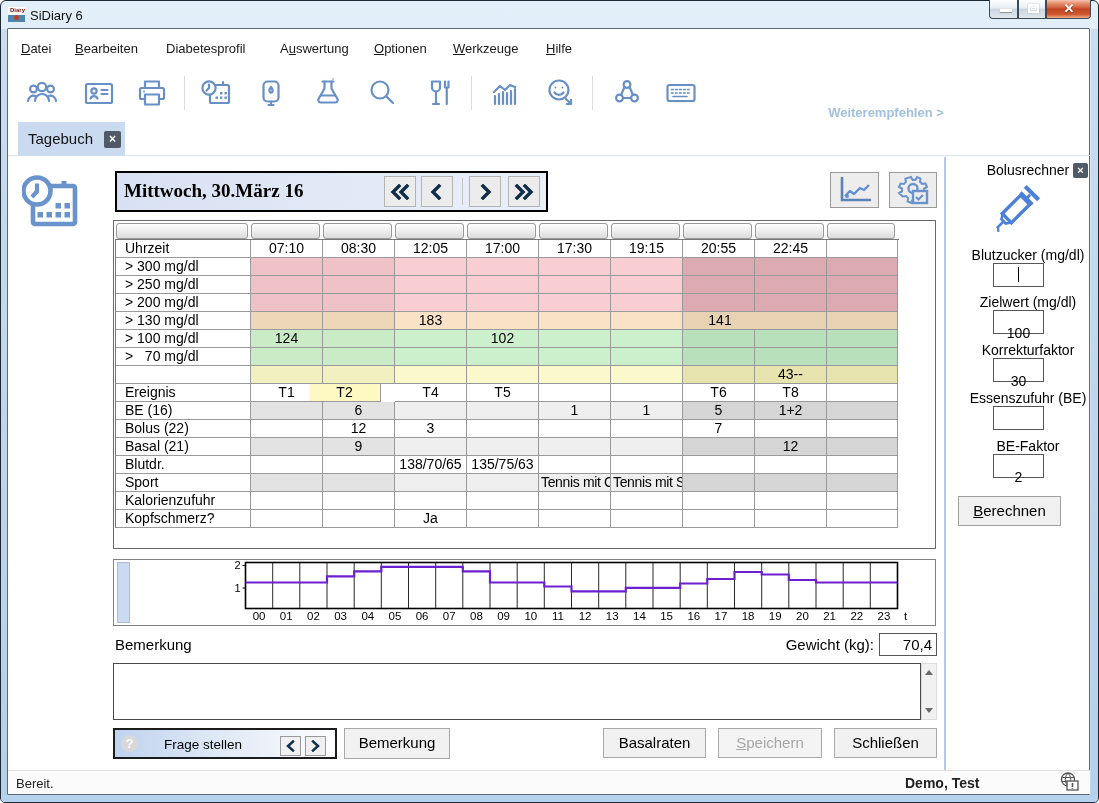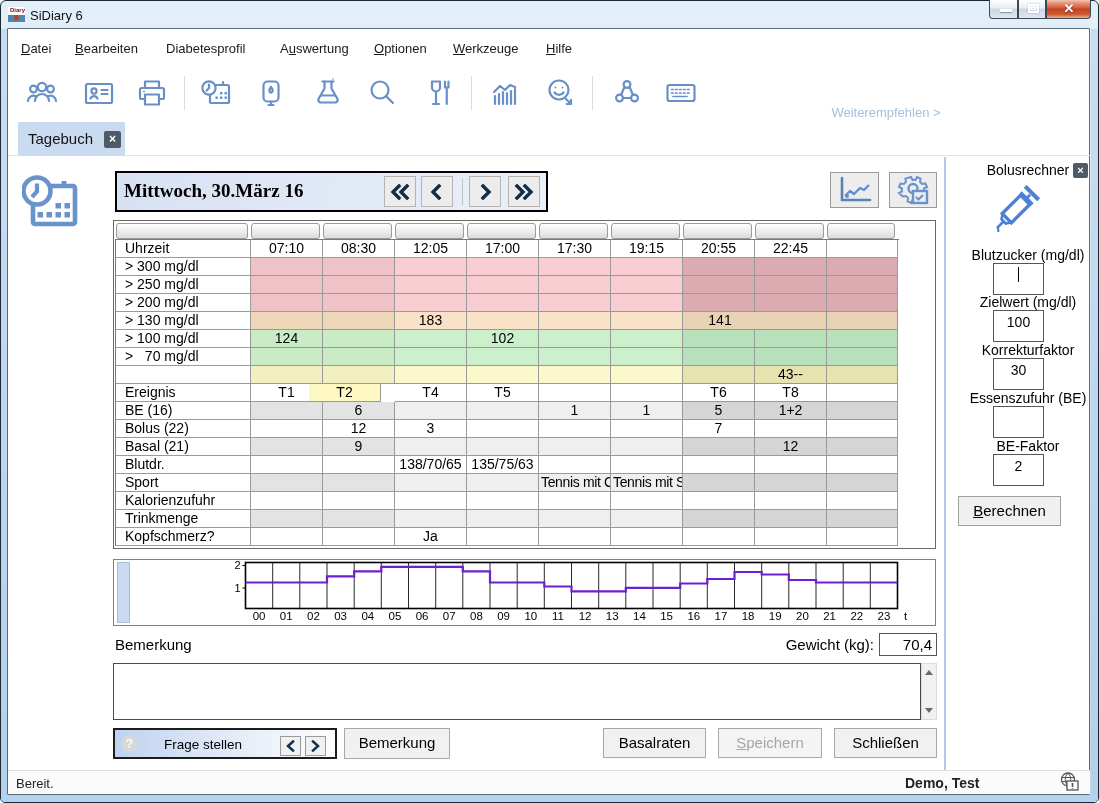--- a/index.html
+++ b/index.html
@@ -16,21 +16,21 @@
 #btnmin{left:989px;width:29px;border-radius:0 0 0 4px}
 #btnmax{left:1018px;width:28px}
 #btncls{left:1046px;width:45px;border-radius:0 0 4px 0;background:linear-gradient(180deg,#f5c4b2 0%,#e59372 18%,#cf5a39 45%,#c14320 50%,#d0582f 80%,#edb28a 100%)}
 .minbar{left:10px;top:9px;width:12px;height:3px;background:#fff;box-shadow:0 1px 1px rgba(0,0,0,.35)}
 .maxsq{left:9px;top:4px;width:11px;height:9px;border:2px solid #fff;box-shadow:0 0 1px rgba(0,0,0,.4)}
 .maxsq i{position:absolute;left:1px;top:1px;width:5px;height:3px;border:1px solid #fff;display:block}
 .clsx{left:0;top:1px;width:44px;text-align:center;color:#fff;font-size:13px;font-weight:bold;text-shadow:0 1px 1px rgba(0,0,0,.5)}
 .menu{top:41px;font-size:13px;color:#1a1a1a}
 .menu u{text-decoration:underline}
 .tsep{top:76px;width:1px;height:34px;background:#d9dde1}
-#weiter{left:806px;top:105px;width:160px;text-align:center;font-size:13px;font-weight:normal;color:#a3c0dd}
+#weiter{left:806px;top:105px;width:160px;text-align:center;font-size:13px;font-weight:bold;color:#a3c0dd}
 #tab{left:18px;top:122px;width:107px;height:34px;background:#c9daf1;z-index:3}
 #tab .txt{position:absolute;left:10px;top:8px;font-size:15px;color:#141414}
 .xbox{background:#4e5a66;border-radius:2px;color:#fff;text-align:center;font-weight:bold;z-index:5}
 #tabline{left:8px;top:155px;width:1082px;height:1px;background:#d9e6f4;z-index:1}
 #datebox{left:115px;top:171px;width:433px;height:41px;border:2px solid #000;background:linear-gradient(100deg,#d8e1f3,#eaf0fa)}
 #datebox .txt{position:absolute;left:7px;top:7px;font-size:19px;font-weight:bold;color:#000;font-family:"Liberation Serif",serif}
 .navb{top:176px;width:32px;height:31px;background:#ececec;border:1px solid #b4b4b4;color:#14344f;text-align:center;font-weight:bold;font-size:16px;line-height:29px}
 .toolbtn{top:172px;height:36px;background:#ededed;border:1px solid #9a9a9a}
 #gridbox{left:113px;top:220px;width:823px;height:329px;border:1px solid #6a6a6a;background:#fff}
 .hbtn{position:absolute;top:2px;height:16px;border:1px solid #9a9a9a;border-radius:3px;background:linear-gradient(180deg,#ffffff,#dcdcdc)}
@@ -47,21 +47,21 @@
 #nsb{left:921px;top:663px;width:16px;height:57px;background:#f1f1f1;border:1px solid #dcdcdc}
 .sarr{position:absolute;left:3px;width:0;height:0;border-left:4px solid transparent;border-right:4px solid transparent}
 #fragebox{left:113px;top:728px;width:224px;height:31px;border:2px solid #1c1c1c;background:linear-gradient(90deg,#bed3ef 0%,#dfe8f6 45%,#fdfdfe 100%)}
 #fragebox .q{position:absolute;left:6px;top:5px;width:17px;height:17px;border-radius:50%;background:#d8d8d8;color:#fbfbfb;font-weight:bold;text-align:center;font-size:13px;line-height:17px}
 #fragebox .txt{position:absolute;left:49px;top:7px;font-size:13.5px;color:#000}
 .minib{top:736px;width:21px;height:20px;background:#f0f0f0;border:1px solid #9a9a9a;color:#10304d;font-weight:bold;font-size:17px;text-align:center;line-height:17px}
 .pbtn{top:728px;height:30px;background:#f1f1f1;border:1px solid #a8a8a8;font-size:15px;color:#000;text-align:center;line-height:28px}
 #statusbar{left:8px;top:770px;width:1082px;height:24px;background:#fbfbfc;border-top:1px solid #e0e0e0}
 #rsep{left:944px;top:157px;width:2px;height:613px;background:#aecbe9}
 .rlab{left:946px;width:164px;text-align:center;font-size:14px;color:#000}
-.rinp{left:993px;width:51px;height:32px;border:1px solid #565656;font-size:14px;text-align:center;padding-top:3px}
+.rinp{left:993px;width:51px;height:24px;border:1px solid #565656;font-size:14px;text-align:center;padding-top:14px}
 #berechnen{left:958px;top:496px;width:103px;height:30px;background:#f0f0f0;border:1px solid #a0a0a0;font-size:15px;text-align:center;line-height:28px}
 </style></head><body>
 <div id="frame" class="abs"></div>
 <div id="client" class="abs"></div>
 <div class="abs" style="left:1px;top:29px;width:6px;height:766px;background:linear-gradient(180deg,#c9ddf1,#b4d0ea)"></div>
 <div class="abs" style="left:1091px;top:29px;width:7px;height:766px;background:linear-gradient(180deg,#c9ddf1,#b4d0ea)"></div>
 <div class="abs" style="left:1px;top:795px;width:1097px;height:7px;background:#b7d2ec;border-radius:0 0 4px 4px"></div>
 <div id="appico" class="abs">
     <div class="t">Diary</div>
     <div class="b"></div>
@@ -433,32 +433,20 @@
 <div class="c lab">Kalorienzufuhr</div>
 <div class="c" style="left:135px;width:72px;background:#ffffff"></div>
 <div class="c" style="left:207px;width:72px;background:#ffffff"></div>
 <div class="c" style="left:279px;width:72px;background:#ffffff"></div>
 <div class="c" style="left:351px;width:72px;background:#ffffff"></div>
 <div class="c" style="left:423px;width:72px;background:#ffffff"></div>
 <div class="c" style="left:495px;width:72px;background:#ffffff"></div>
 <div class="c" style="left:567px;width:72px;background:#ffffff"></div>
 <div class="c" style="left:639px;width:72px;background:#ffffff"></div>
 <div class="c" style="left:711px;width:71px;background:#ffffff"></div>
-</div>
-<div class="row">
-<div class="c lab">Trinkmenge</div>
-<div class="c" style="left:135px;width:72px;background:#e3e3e3"></div>
-<div class="c" style="left:207px;width:72px;background:#e3e3e3"></div>
-<div class="c" style="left:279px;width:72px;background:#efefef"></div>
-<div class="c" style="left:351px;width:72px;background:#efefef"></div>
-<div class="c" style="left:423px;width:72px;background:#efefef"></div>
-<div class="c" style="left:495px;width:72px;background:#efefef"></div>
-<div class="c" style="left:567px;width:72px;background:#d5d5d5"></div>
-<div class="c" style="left:639px;width:72px;background:#d5d5d5"></div>
-<div class="c" style="left:711px;width:71px;background:#d5d5d5"></div>
 </div>
 <div class="row">
 <div class="c lab">Kopfschmerz?</div>
 <div class="c" style="left:135px;width:72px;background:#ffffff"></div>
 <div class="c" style="left:207px;width:72px;background:#ffffff"></div>
 <div class="c" style="left:279px;width:72px;background:#ffffff">Ja</div>
 <div class="c" style="left:351px;width:72px;background:#ffffff"></div>
 <div class="c" style="left:423px;width:72px;background:#ffffff"></div>
 <div class="c" style="left:495px;width:72px;background:#ffffff"></div>
 <div class="c" style="left:567px;width:72px;background:#ffffff"></div>

